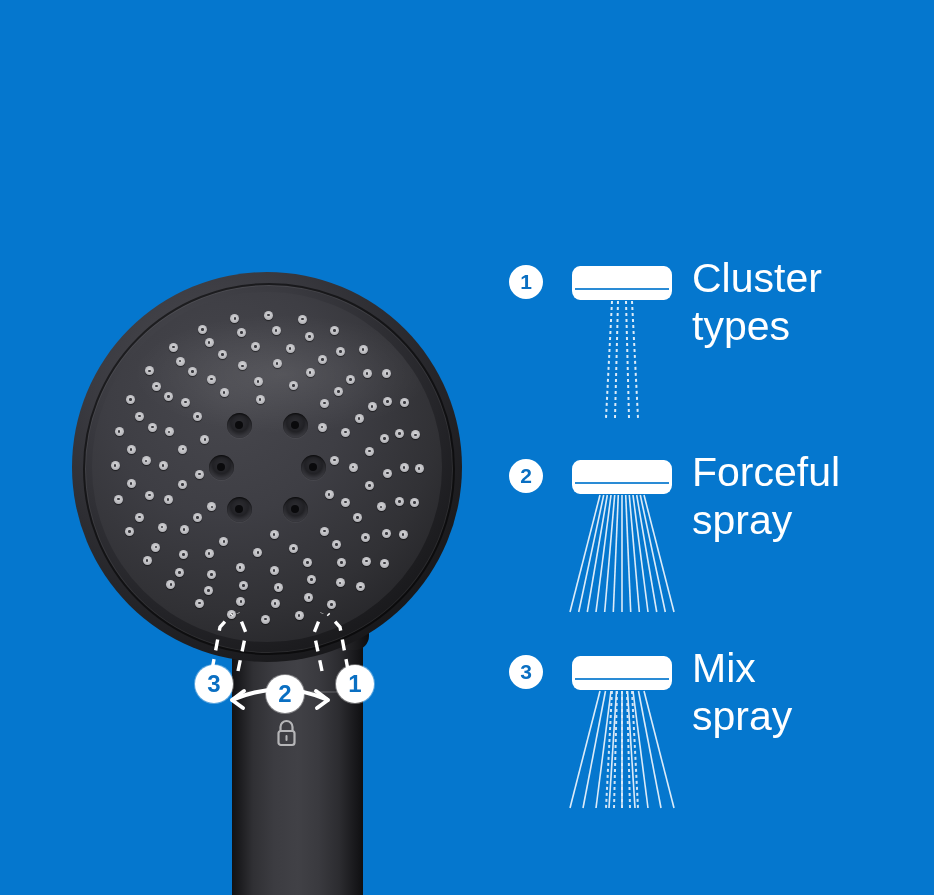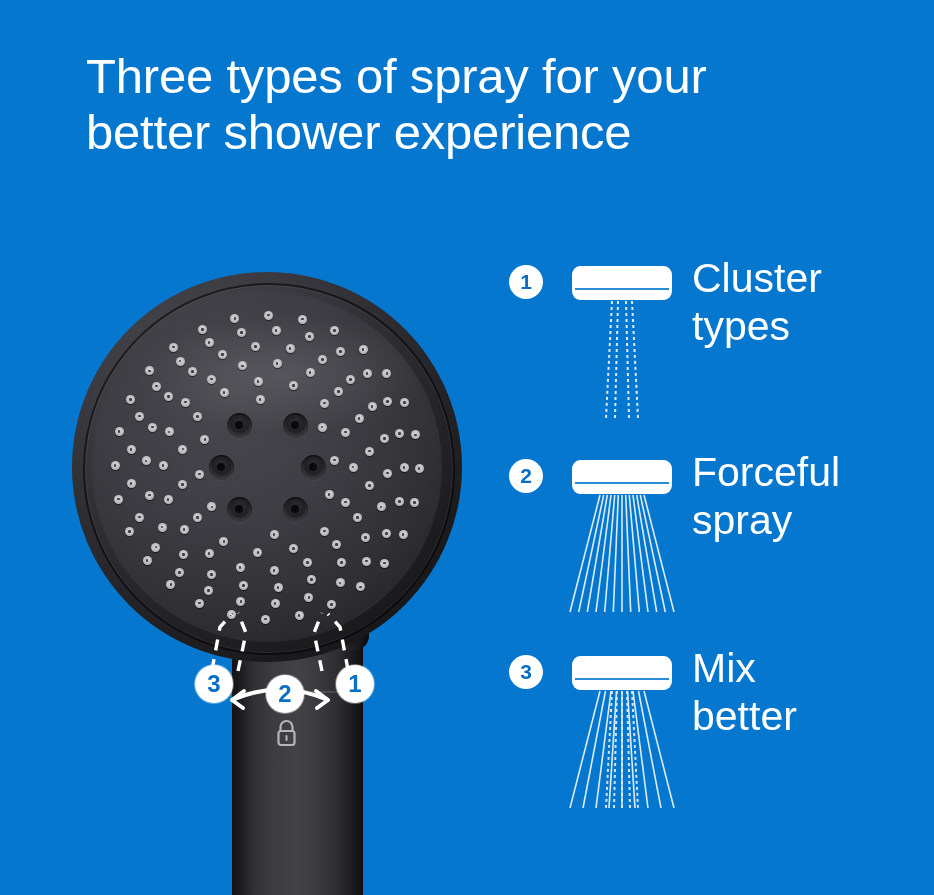--- a/index.html
+++ b/index.html
@@ -257,22 +257,20 @@
     line-height: 48px;
     font-weight: 400;
     white-space: pre-line;
   }
 </style>
 </head>
 <body>
 
 <div id="stage">
 
-  <div id="heading">Three types of spray for your
-better shower experience</div>
 
   <div id="product">
 
     <div class="handle"></div>
     <div class="handle-seam"></div>
     <div class="handle-collar"></div>
 
     <svg class="lock-icon" viewBox="0 0 27 30">
       <path d="M7.5 13 V9 a6 6 0 0 1 12 0 v4" fill="none" stroke="#ffffff" stroke-width="2.2"></path>
       <rect x="5.5" y="13" width="16" height="14" rx="2.5" fill="none" stroke="#ffffff" stroke-width="2.2"></rect>
@@ -498,16 +496,16 @@
         <g id="mix-dotted" stroke="#dceaf8" stroke-width="2" stroke-dasharray="3 3" fill="none" opacity=".95">
             <path d="M50.0 41 L44.0 158"></path>
             <path d="M55.0 41 L52.0 158"></path>
             <path d="M60.0 41 L60.0 158"></path>
             <path d="M65.0 41 L68.0 158"></path>
             <path d="M70.0 41 L76.0 158"></path>
           </g>
       </svg>
     </div>
     <div class="legend-label">Mix
-better</div>
+spray</div>
   </div>
 
 </div>
 
 </body></html>

